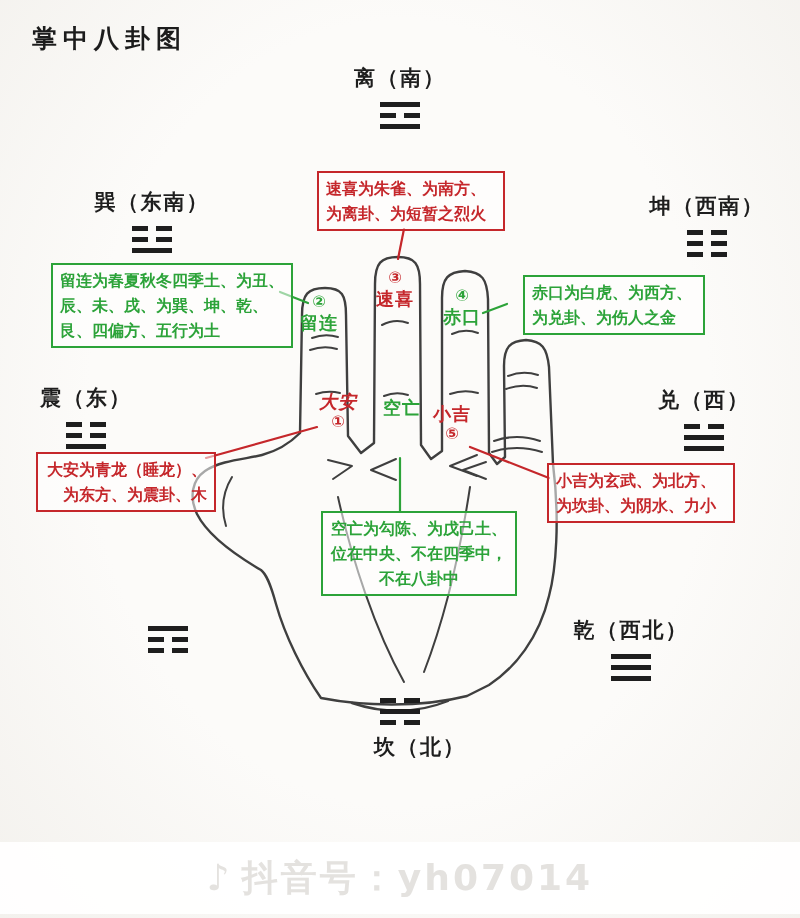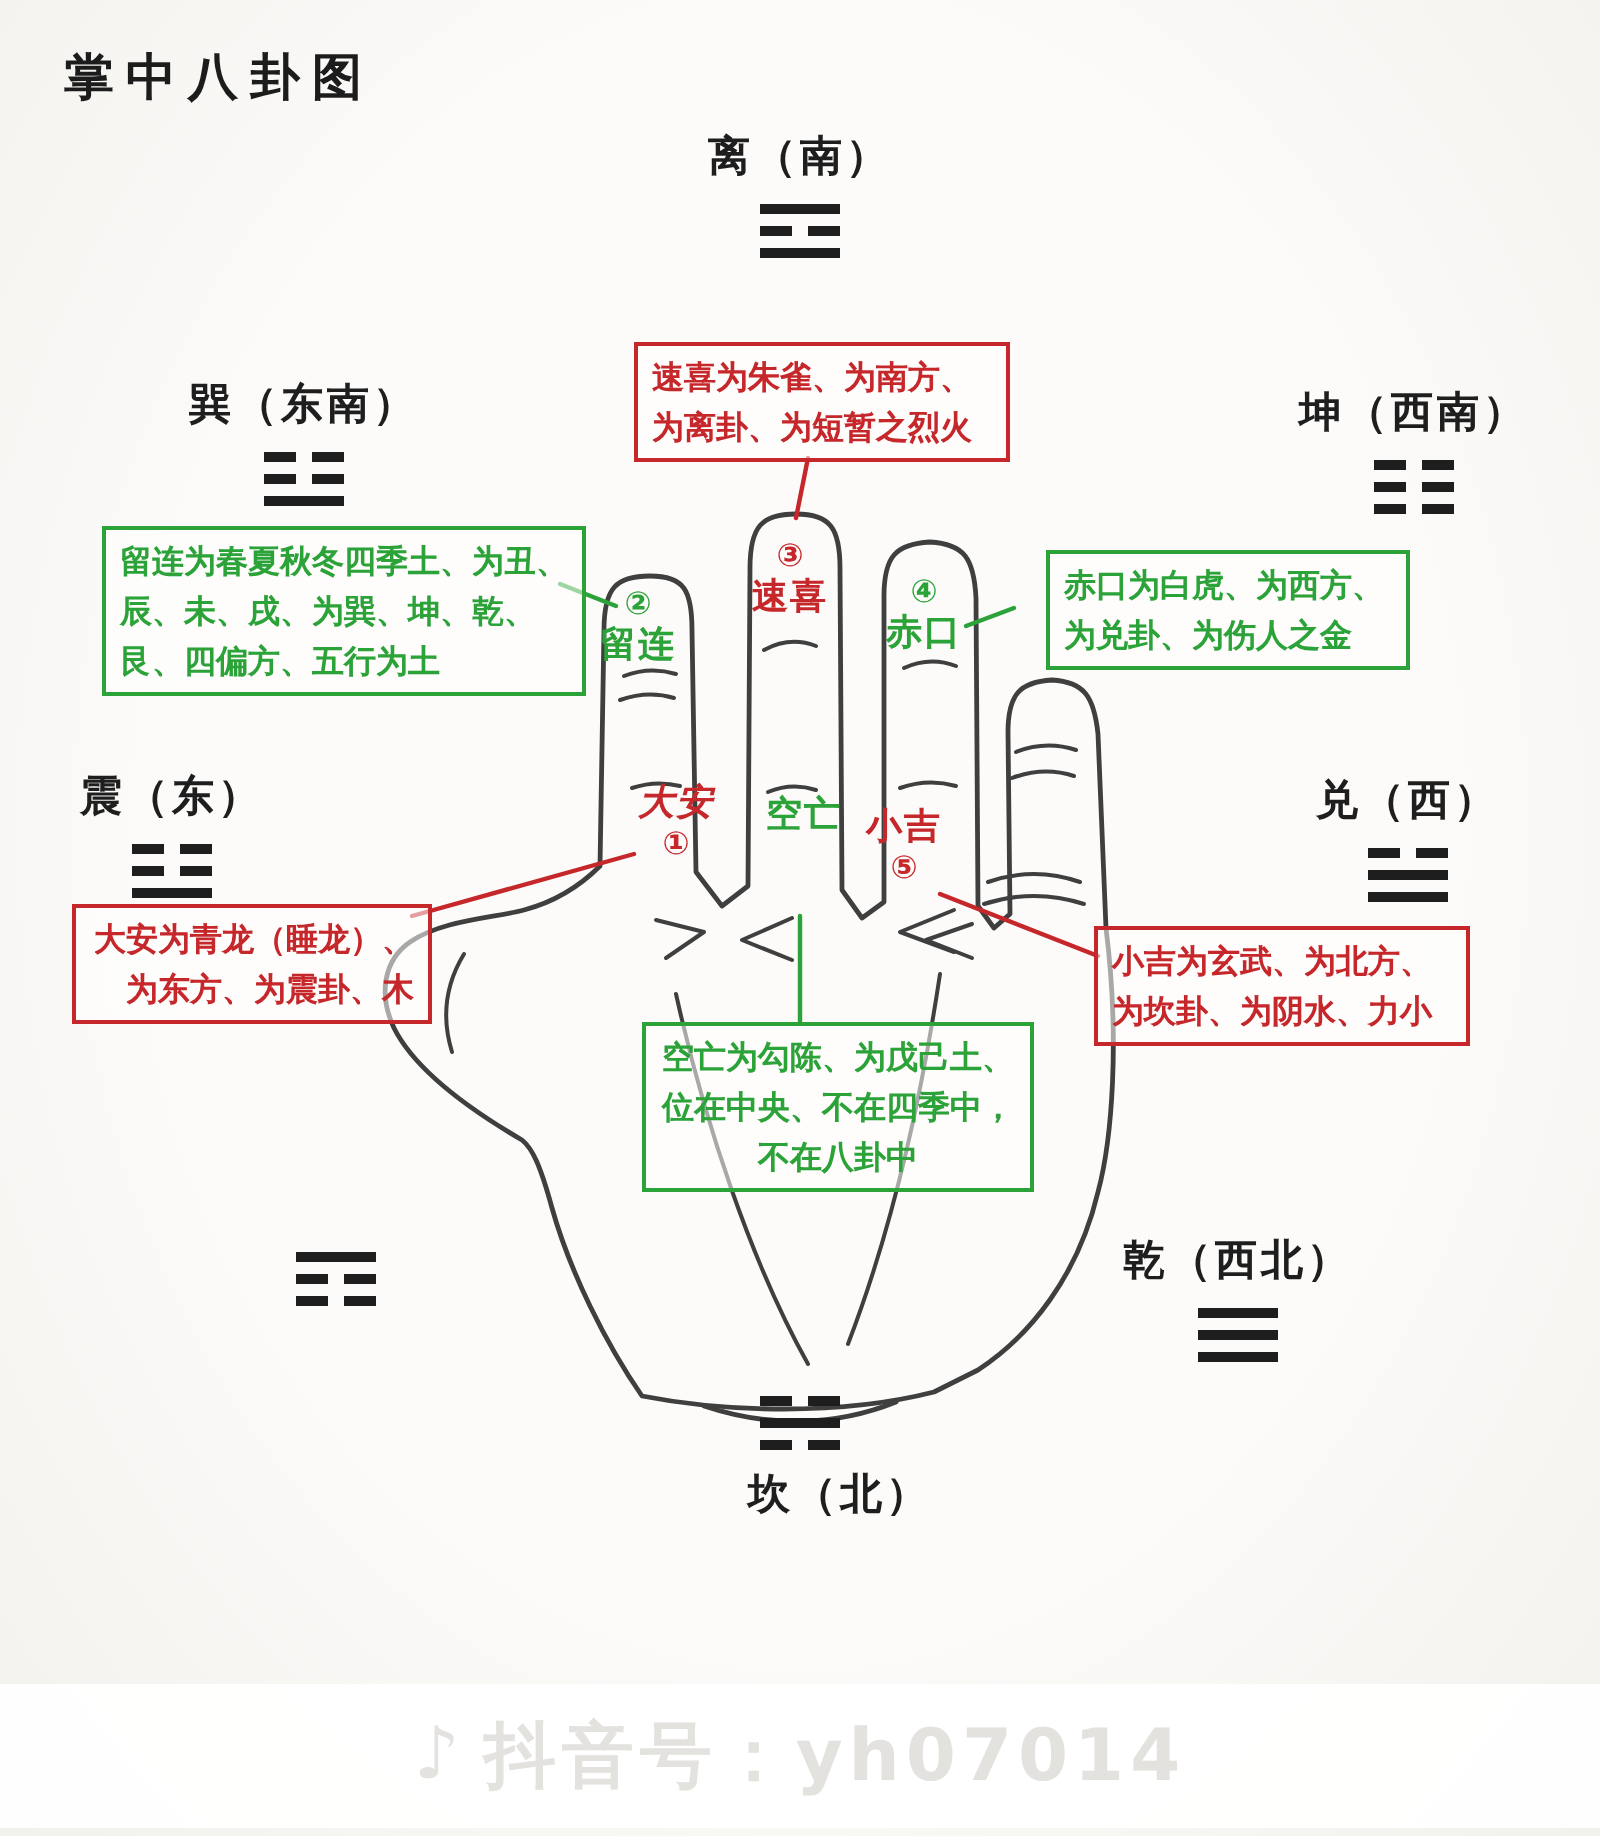--- a/index.html
+++ b/index.html
@@ -27,21 +27,21 @@
   .tg-row{height:5px;}
   .tg-row.solid{background:#1e1e1e;}
   .tg-row.broken{display:flex;justify-content:space-between;}
   .tg-row.broken span{width:16px;height:5px;background:#1e1e1e;}
   .bg-li{left:330px;top:64px;width:140px;}
   .bg-xun{left:72px;top:188px;width:160px;}
   .bg-kun{left:628px;top:192px;width:158px;}
   .bg-zhen{left:24px;top:384px;width:124px;}
   .bg-dui{left:644px;top:386px;width:120px;}
   .bg-gen{left:92px;top:616px;width:152px;}
-  .bg-qian{left:540px;top:616px;width:158px;}
+  .bg-qian{left:552px;top:616px;width:158px;}
   .bg-kan{left:330px;top:698px;width:140px;}
   
   .note{
     position:absolute;border:2.5px solid;padding:3px 7px;
     font-size:16px;font-weight:700;line-height:25px;white-space:nowrap;
     background:rgba(255,255,255,.55);
   }
   .note.red{border-color:var(--red);color:var(--red);}
   .note.green{border-color:var(--green);color:var(--green);}
   .note-suxi{left:317px;top:171px;width:170px;}

